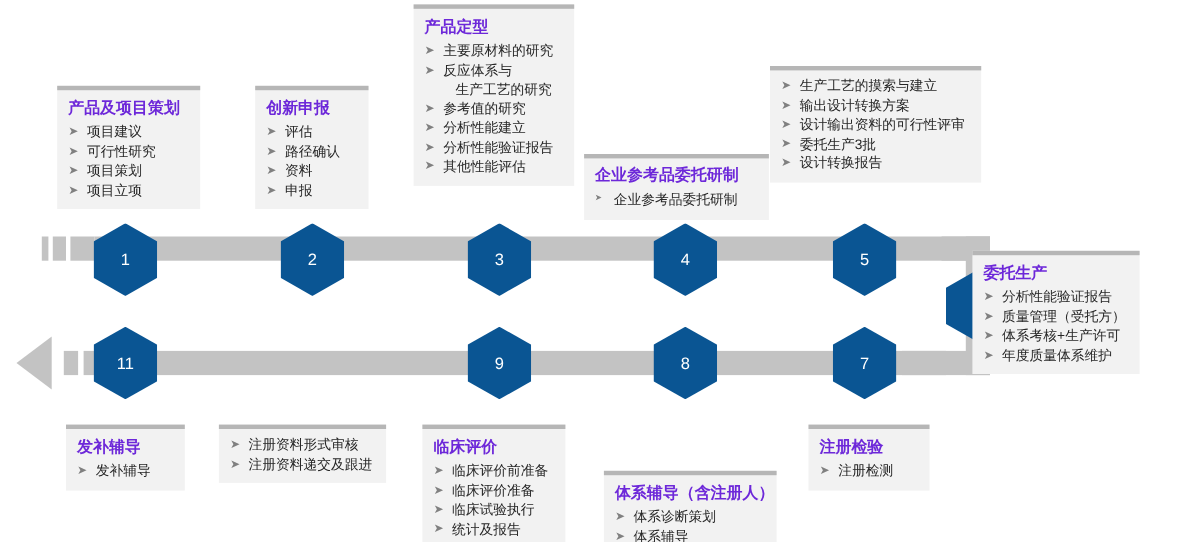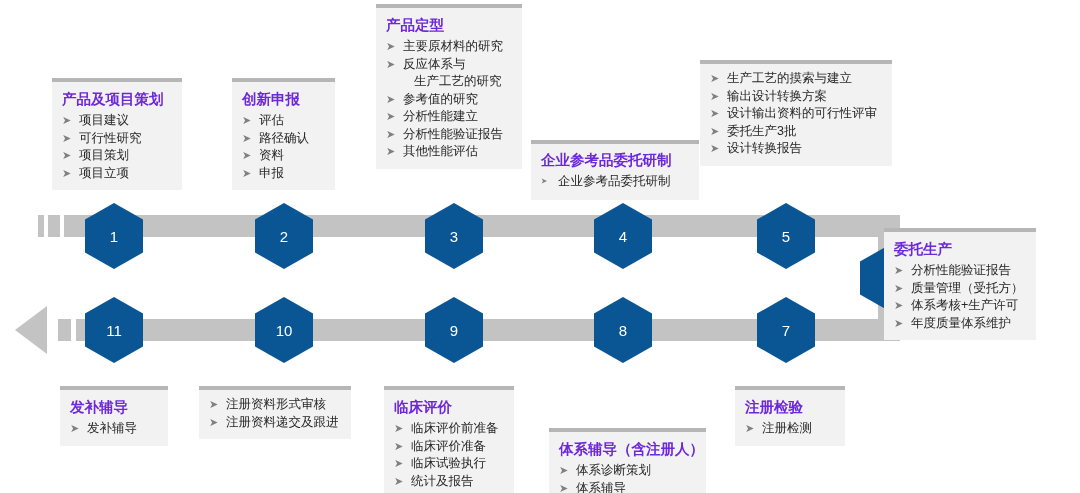--- a/index.html
+++ b/index.html
@@ -104,23 +104,20 @@
   </div>
   <div class="hex" style="left:757px;top:297px;">
     <span>7</span>
   </div>
   <div class="hex" style="left:594px;top:297px;">
     <span>8</span>
   </div>
   <div class="hex" style="left:425px;top:297px;">
     <span>9</span>
   </div>
-  <div class="hex" style="left:255px;top:297px;">
-    <span>10</span>
-  </div>
   <div class="hex" style="left:85px;top:297px;">
     <span>11</span>
   </div>
 
   <div class="card" style="left:52px;top:78px;width:130px;">
     <div class="card-title">产品及项目策划</div>
     <ul>
       <li><span class="bullet">➤</span><span>项目建议</span></li>
       <li><span class="bullet">➤</span><span>可行性研究</span></li>
       <li><span class="bullet">➤</span><span>项目策划</span></li>

